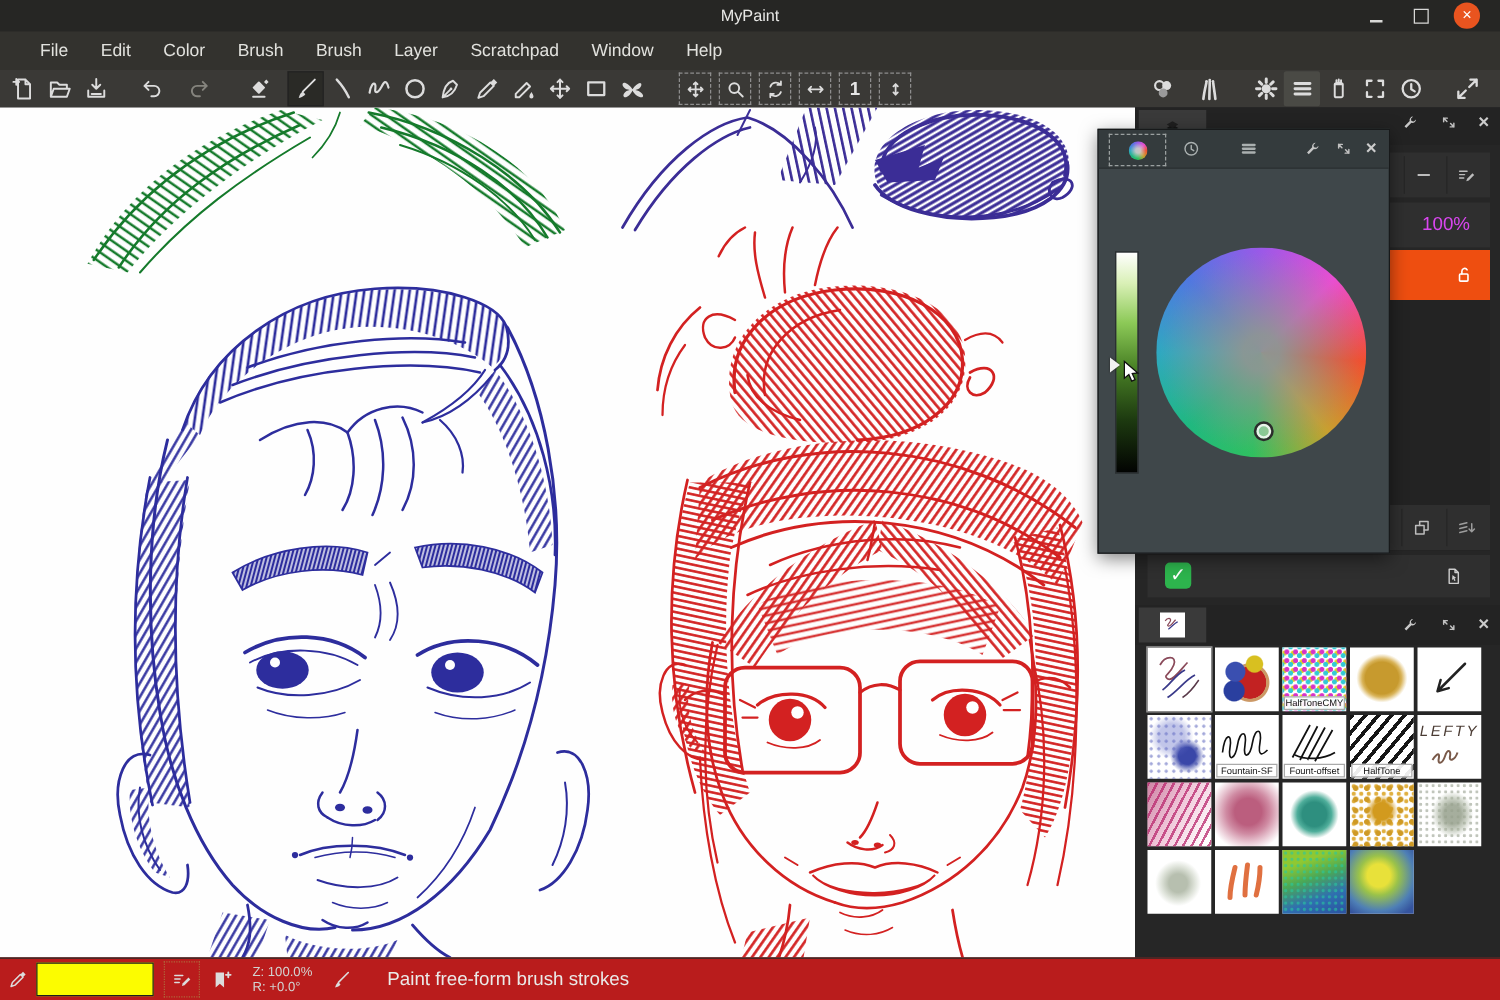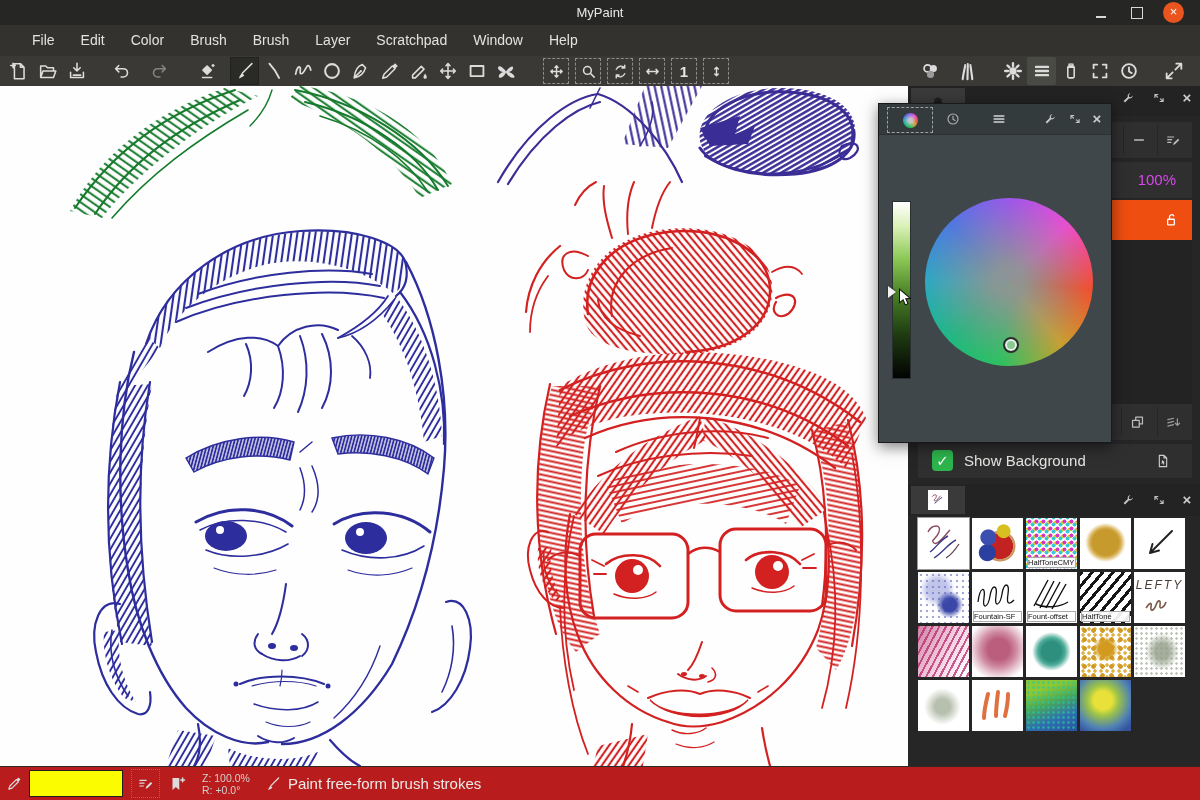--- a/index.html
+++ b/index.html
@@ -42,21 +42,21 @@
   #layer-row{position:absolute;left:10px;top:114px;width:274px;height:40px;background:#ee4e10}
   #layer-list{position:absolute;left:10px;top:154px;width:274px;height:164px;background:#232323}
   #showbg-check{position:absolute;left:14px;top:6px;width:21px;height:21px;border-radius:4px;background:#2db44d;
                 color:#fff;font-size:15px;font-weight:bold;text-align:center;line-height:21px}
   #showbg-label{position:absolute;left:46px;top:0;line-height:34px;color:#e4e4e2;font-size:15px}
   
   #brush-grid{position:absolute;left:10px;top:432px;width:270px;display:grid;grid-template-columns:repeat(5,51px);grid-auto-rows:51px;gap:3px}
   .tile{background:#ffffff;position:relative;overflow:hidden}
   .tile.sel{outline:1px solid #9a9a9a}
   .blabel{position:absolute;left:1px;right:1px;bottom:1px;background:rgba(255,255,255,.92);border:1px solid #aaa;
-          color:#111;font-size:7.5px;line-height:9px;white-space:nowrap;overflow:hidden}
+          color:#111;font-size:7.5px;text-align:center;line-height:9px;white-space:nowrap;overflow:hidden}
   .lefty-text{position:absolute;left:0;right:0;top:6px;text-align:center;color:#4a3b33;font-size:12px;letter-spacing:2px;font-style:italic}
   .t-paint{background:radial-gradient(circle at 32% 38%,#3a4fb0 0 16%,transparent 18%),radial-gradient(circle at 62% 26%,#d8c020 0 13%,transparent 15%),radial-gradient(circle at 30% 68%,#2a3f9f 0 16%,transparent 18%),radial-gradient(circle at 55% 55%,#c22222 0 32%,#c96 33% 38%,transparent 40%),#fff}
   .t-cmy{background-image:radial-gradient(#d633c9 1.7px,transparent 2.3px),radial-gradient(#33c9d6 1.7px,transparent 2.3px),radial-gradient(#e0d020 1.7px,transparent 2.3px),linear-gradient(315deg,rgba(255,255,255,0) 55%,#fff 80%);background-size:7px 7px,7px 7px,7px 7px,100% 100%;background-position:0 0,3px 3px,5px 1px,0 0;background-color:#fff}
   .t-gold{background:radial-gradient(closest-side at 50% 48%,#c79a2e 0 52%,#d9b45a 62%,rgba(217,180,90,.25) 75%,transparent 80%),#fff}
   .t-bluespat{background:radial-gradient(circle at 38% 34%,rgba(100,110,200,.4) 0 22%,transparent 38%),radial-gradient(circle at 62% 64%,#3a47a8 0 15%,transparent 30%),radial-gradient(rgba(70,80,180,.5) 1px,transparent 1.6px),#fff;background-size:100% 100%,100% 100%,6px 6px,100% 100%}
   .t-half{background:repeating-linear-gradient(130deg,#161616 0 3px,rgba(255,255,255,0) 3px 8px),linear-gradient(315deg,rgba(255,255,255,0) 0 35%,#fff 72%),#fff}
   .t-maghalf{background:repeating-linear-gradient(118deg,rgba(185,40,110,.75) 0 2px,rgba(255,255,255,0) 2px 6px),linear-gradient(300deg,#fff 8%,rgba(205,70,130,.3) 55%,rgba(165,30,90,.55)),#fff}
   .t-rose{background:radial-gradient(circle at 52% 46%,#bb5e7e 0 28%,#cf8aa2 46%,#e8c6d2 64%,#fff 82%)}
   .t-teal{background:radial-gradient(closest-side at 50% 50%,#2e8f7f 0 38%,#4fae9b 54%,#bfe0d8 68%,transparent 76%),#fff}
   .t-goldspat{background:radial-gradient(circle at 50% 45%,#d29a1e 0 18%,transparent 34%),radial-gradient(#cf9a25 2px,transparent 2.6px),radial-gradient(#e0b040 1.4px,transparent 2px),#fff;background-size:100% 100%,9px 9px,6px 6px}
@@ -76,21 +76,21 @@
   #wheel{position:absolute;left:46px;top:94px;width:168px;height:168px;border-radius:50%;
          background:radial-gradient(circle,rgba(141,150,147,.95) 0 12%,rgba(141,150,147,0) 68%),
          conic-gradient(#9b59e8,#e84fd0 45deg,#f05030 95deg,#c8a030 140deg,#30c060 185deg,#20b880 225deg,#30a8c0 270deg,#5078e0 315deg,#9b59e8)}
   #wheel-sel{position:absolute;left:78px;top:140px;width:12px;height:12px;border-radius:50%;border:2px solid #2c2c2c;background:rgba(255,255,255,.3);box-shadow:inset 0 0 0 2px rgba(255,255,255,.8)}
   
   #statusbar{left:0;top:766px;width:1200px;height:34px;background:#b91c1c;border-top:1px solid #2a2a27;display:flex;align-items:center;box-sizing:border-box;padding-left:6px}
   #swatch{width:92px;height:25px;background:#fcfc00;border:1px solid #1e1e1e;margin:0 8px 0 6px}
   #scratch-btn{width:27px;height:27px;border:1px dotted #b0653a;display:flex;align-items:center;justify-content:center;margin-right:8px}
   #zr{margin:0 14px 0 16px;line-height:12px}
   #zr div{color:#d2d2d0;font-size:10.5px}
-  #hint{color:#eaeae8;font-size:15px;margin-left:6px}
+  #hint{color:#eaeae8;font-size:15px;margin-left:28px}
 </style>
 </head>
 <body>
 
 <div id="titlebar" class="abs">
   <div id="title">MyPaint</div>
 </div>
 <div id="btn-min" class="abs winbtn">
     <div class="bar"></div>
   </div>
@@ -552,21 +552,20 @@
       </div>
     <div class="sqbtn" style="right:4px">
         <svg class="ic" width="17" height="17" viewBox="0 0 24 24" style="stroke:#9d9d9d">
           <path d="M4 8l8-2 M4 12.5l8-2 M4 17l8-2 M17.5 7v9 M14.5 13l3 3 3-3"></path>
         </svg>
       </div>
   </div>
 
   <div class="srow" style="top:358px;height:34px">
     <div id="showbg-check"><span>✓</span></div>
-    <span id="showbg-label">Show Background</span>
     <div class="hic" style="left:232px;top:5px">
         <svg class="ic" width="16" height="16" viewBox="0 0 24 24" style="stroke:#cdcdcd">
           <path d="M6.5 3.5h7l4 4v13h-11z M13.5 3.5v4h4"></path>
           <path d="M10.5 10.5l4.5 3.5-2 .4 1.2 2.6-1.6.8-1.2-2.7-1.5 1.6z" fill="#cdcdcd" stroke="none"></path>
         </svg>
       </div>
   </div>
 
   <div class="tabbar" style="top:398px;height:32px">
     <div class="ptab" style="height:28px">

